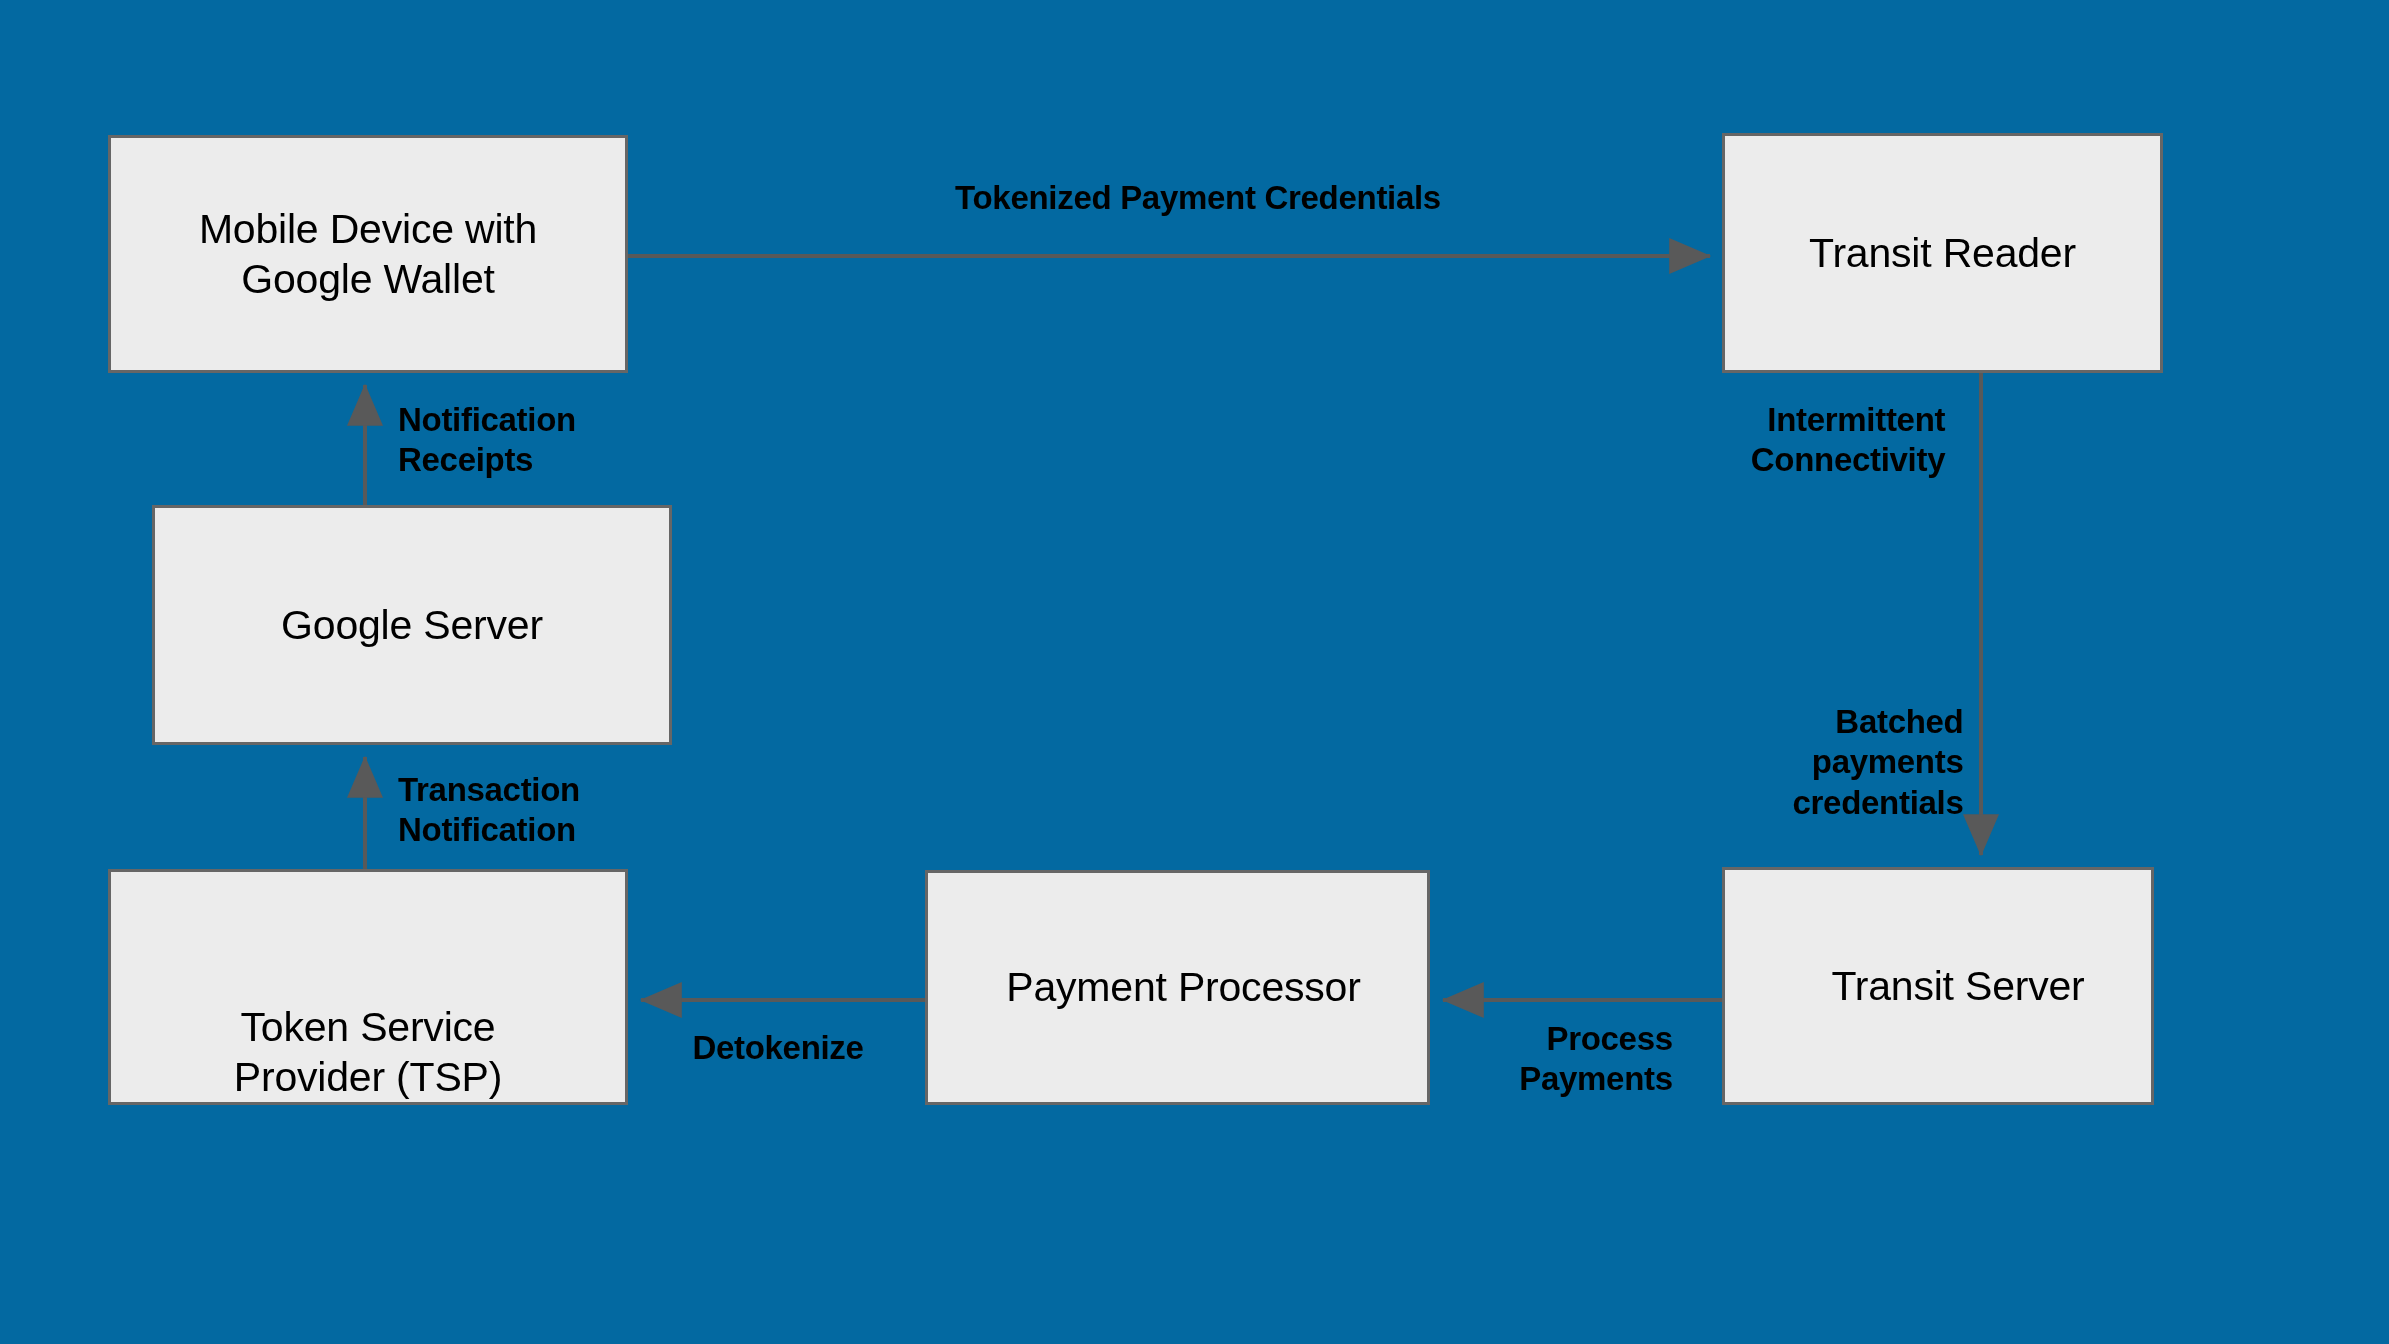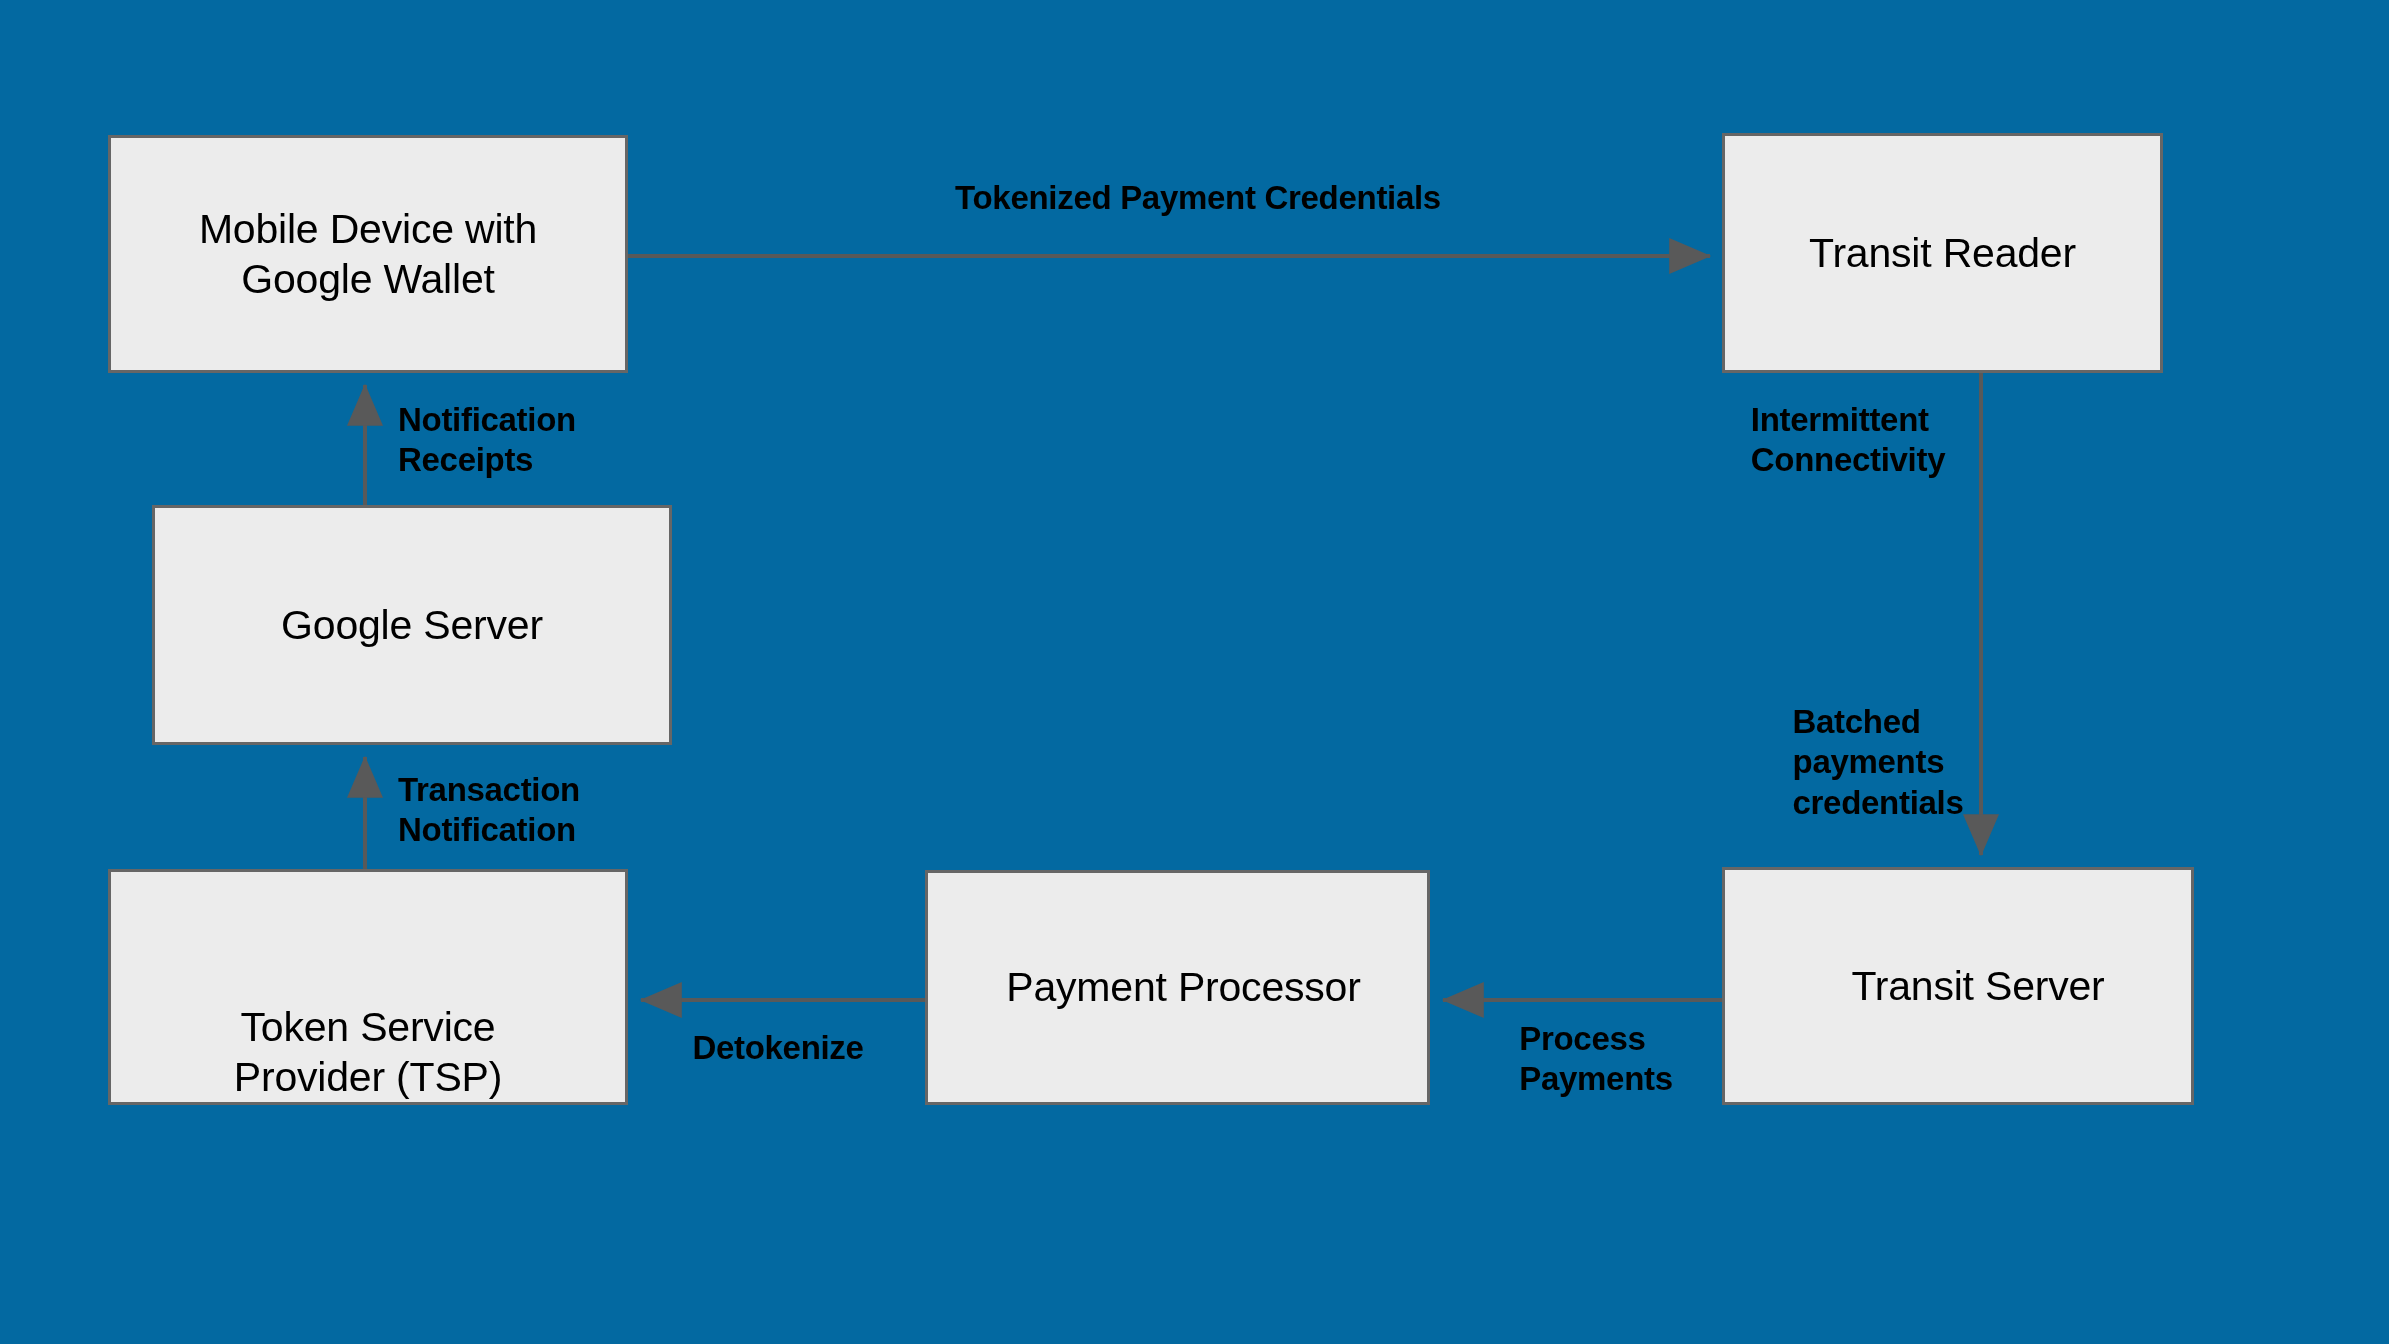--- a/index.html
+++ b/index.html
@@ -37,21 +37,21 @@
   .edge-label {
     position: absolute;
     font-family: "Liberation Sans", sans-serif;
     font-size: 33px;
     font-weight: 700;
     color: #000000;
     line-height: 1.22;
     white-space: pre-line;
     letter-spacing: -0.3px;
   }
-  .edge-label.center { text-align: left; transform: translateX(-50%); }
+  .edge-label.center { text-align: right; transform: translateX(-50%); }
   .edge-label.left   { text-align: left; }
   svg.edges {
     position: absolute;
     left: 0;
     top: 0;
     width: 2389px;
     height: 1344px;
     pointer-events: none;
   }
 </style>
@@ -104,21 +104,21 @@
 
   <div class="node" style="left:108px; top:869px; width:520px; height:236px;align-items:flex-end;">
     <span class="node-label">Token Service
 Provider (TSP)</span>
   </div>
 
   <div class="node" style="left:925px; top:870px; width:505px; height:235px;padding-left:12px;">
     <span class="node-label">Payment Processor</span>
   </div>
 
-  <div class="node" style="left:1722px; top:867px; width:472px; height:238px;padding-left:40px;">
+  <div class="node" style="left:1722px; top:867px; width:432px; height:238px;padding-left:40px;">
     <span class="node-label">Transit Server</span>
   </div>
 
   <div class="edge-label center" style="left:1198px; top:178px;">Tokenized Payment Credentials</div>
 
   <div class="edge-label center" style="left:1848px; top:400px;">Intermittent
 Connectivity</div>
 
   <div class="edge-label center" style="left:1878px; top:702px;">Batched
 payments

